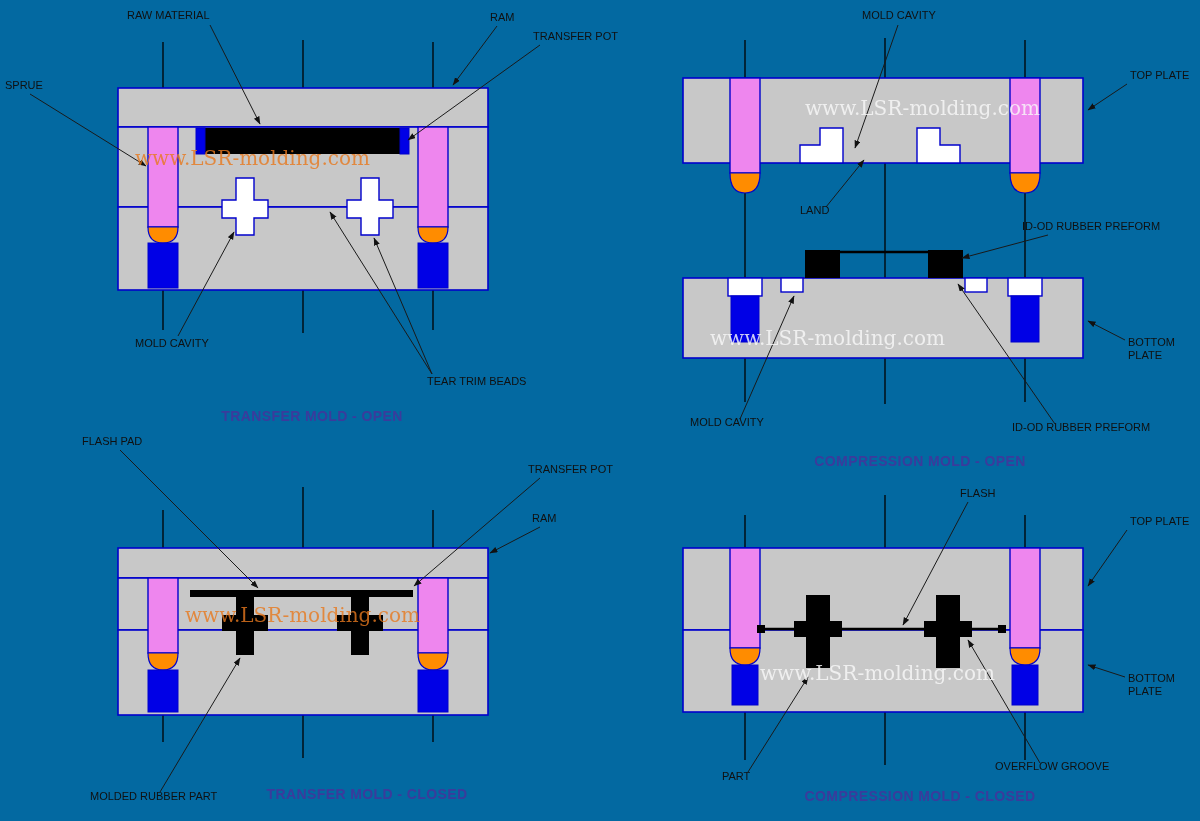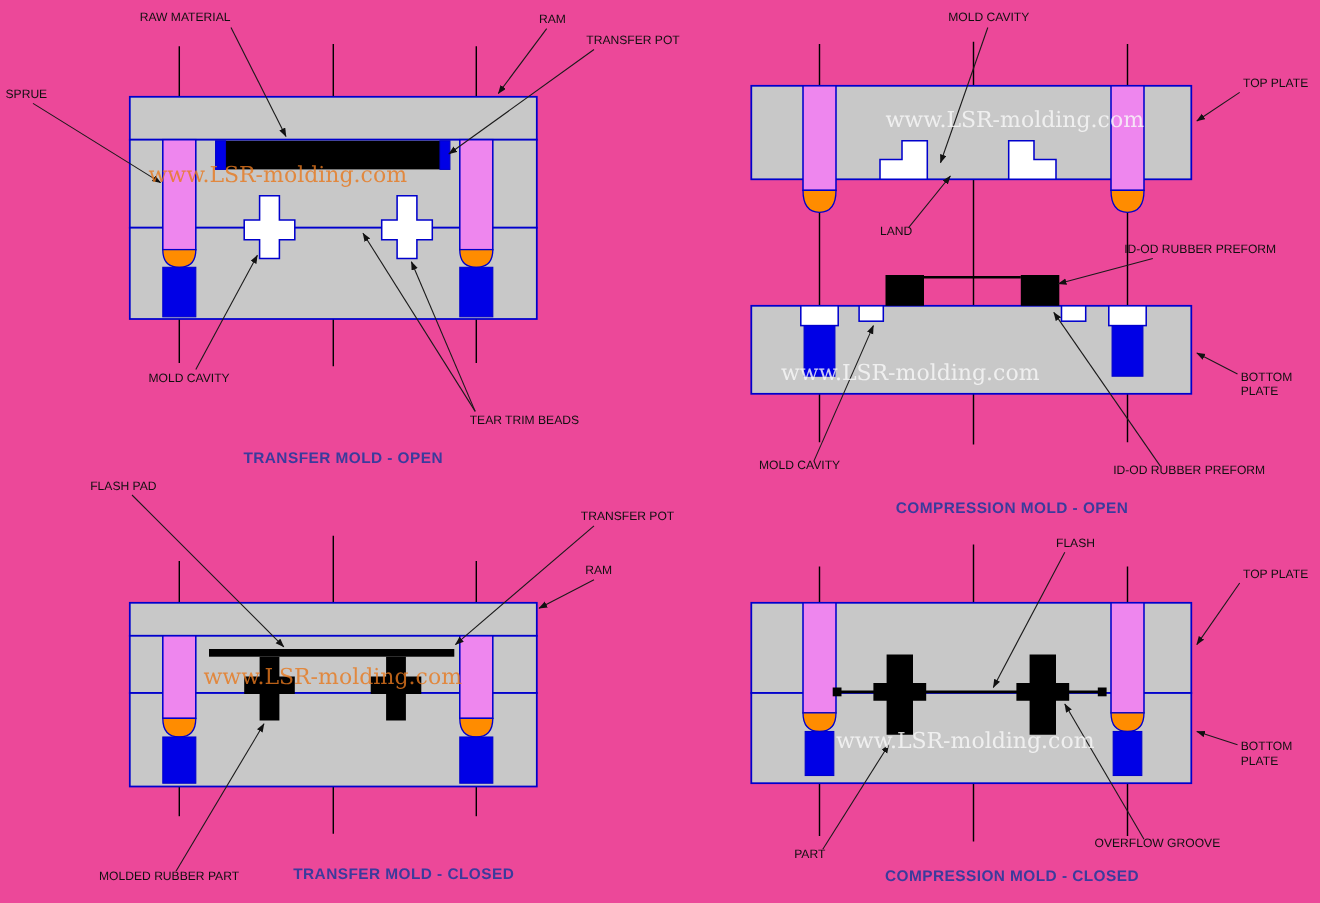--- a/index.html
+++ b/index.html
@@ -1,16 +1,16 @@
 <!DOCTYPE html>
 <html><head>
 <meta charset="utf-8">
 <style>
   html,body { margin:0; padding:0; background:#ffffff; }
-  .canvas { position:relative; width:1200px; height:821px; background:#ec4899; overflow:hidden; }
+  .canvas { position:relative; width:1200px; height:821px; background:#0369a1; overflow:hidden; }
   svg { display:block; }
   .plate   { fill:#c8c8c8; stroke:#0000cc; stroke-width:1.6; }
   .pink    { fill:#ee86ee; stroke:#0000cc; stroke-width:1.4; }
   .orange  { fill:#ff8c00; stroke:#0000cc; stroke-width:1.2; }
   .bluefill{ fill:#0000e6; stroke:#0000cc; stroke-width:1; }
   .blackfill{ fill:#000000; stroke:none; }
   .cavity  { fill:#ffffff; stroke:#0000cc; stroke-width:1.4; }
   .cline   { stroke:#000000; stroke-width:1.3; }
   .leader  { stroke:#1a1a1a; stroke-width:1; fill:none; marker-end:url(#ah); }
   .flashline { stroke:#000000; stroke-width:2.4; }

